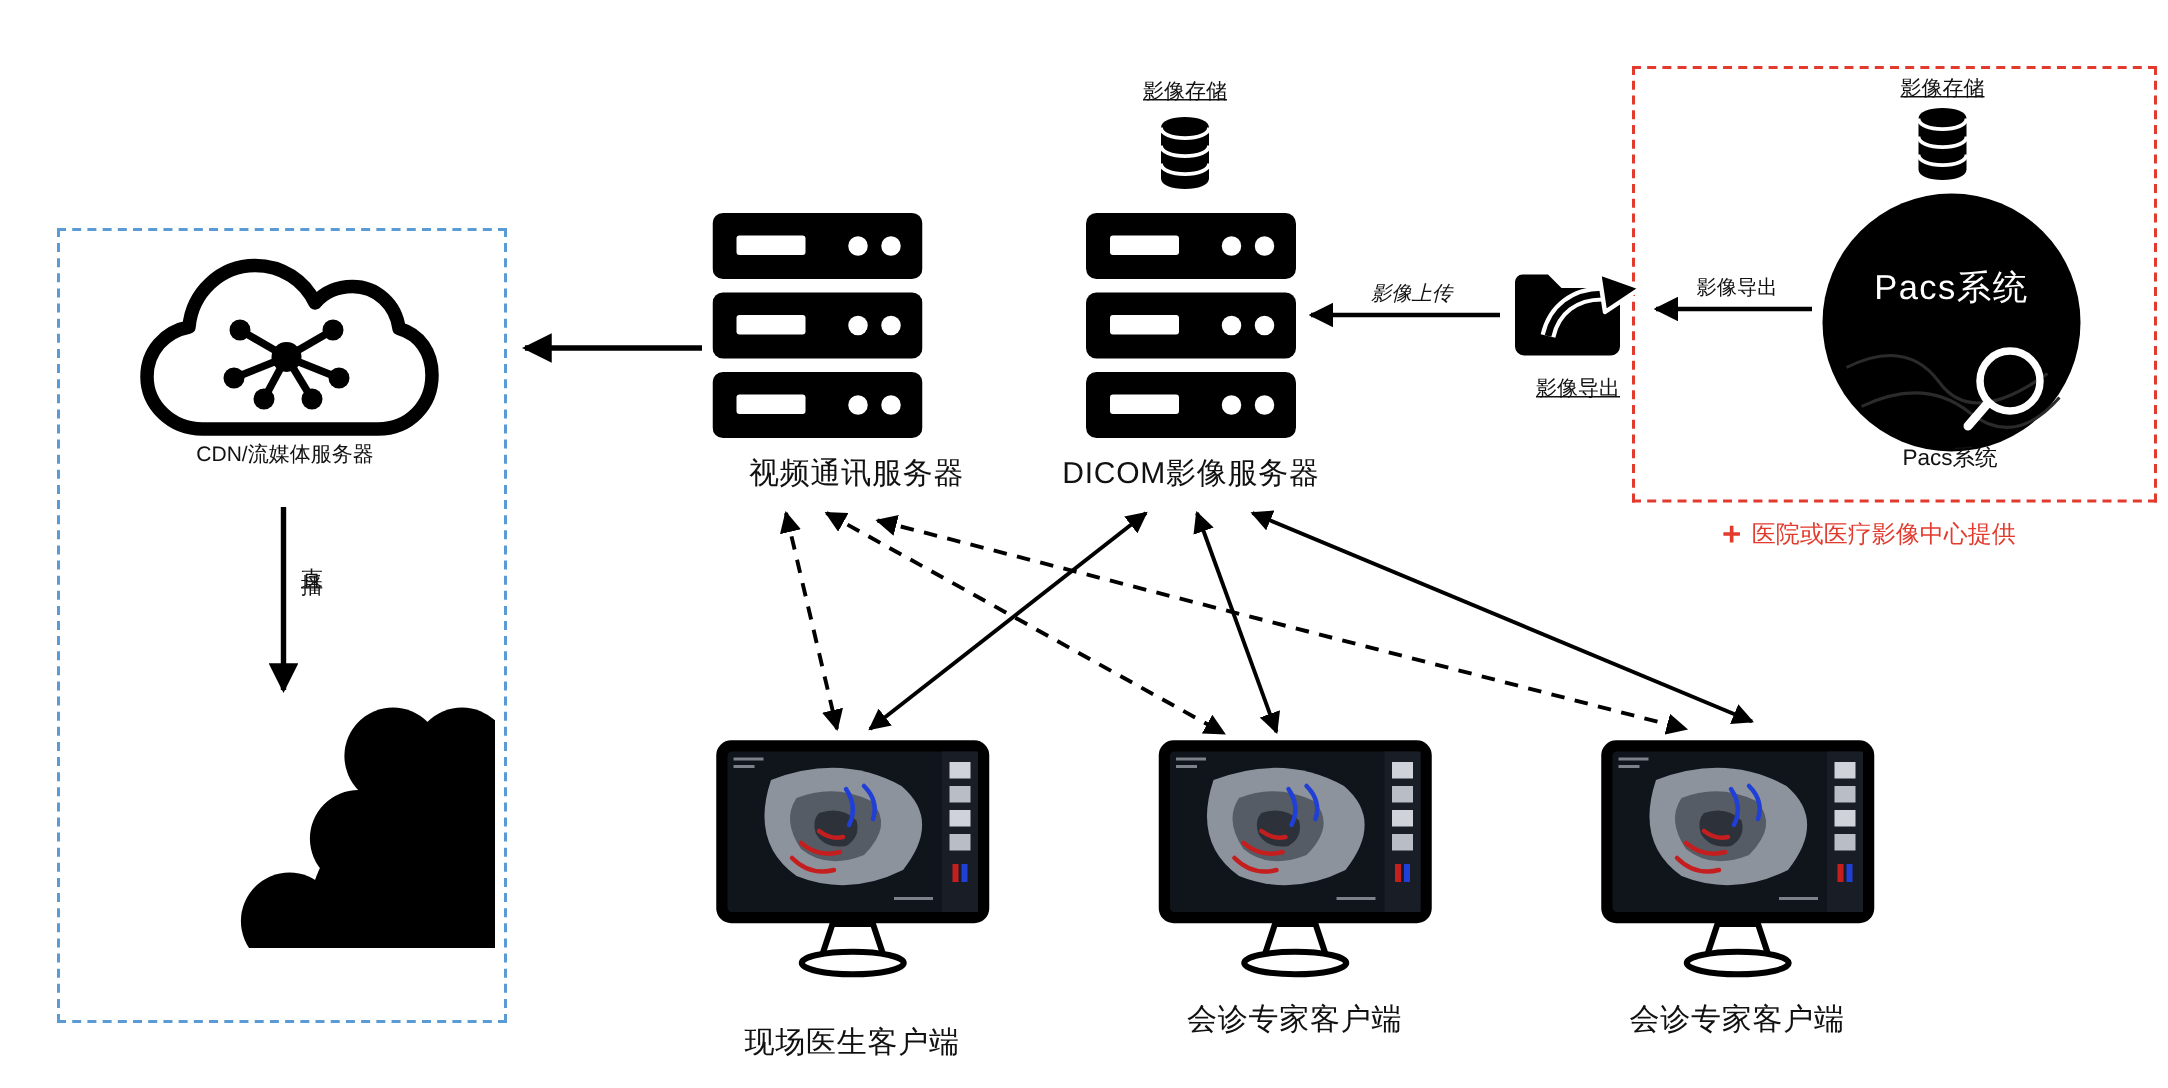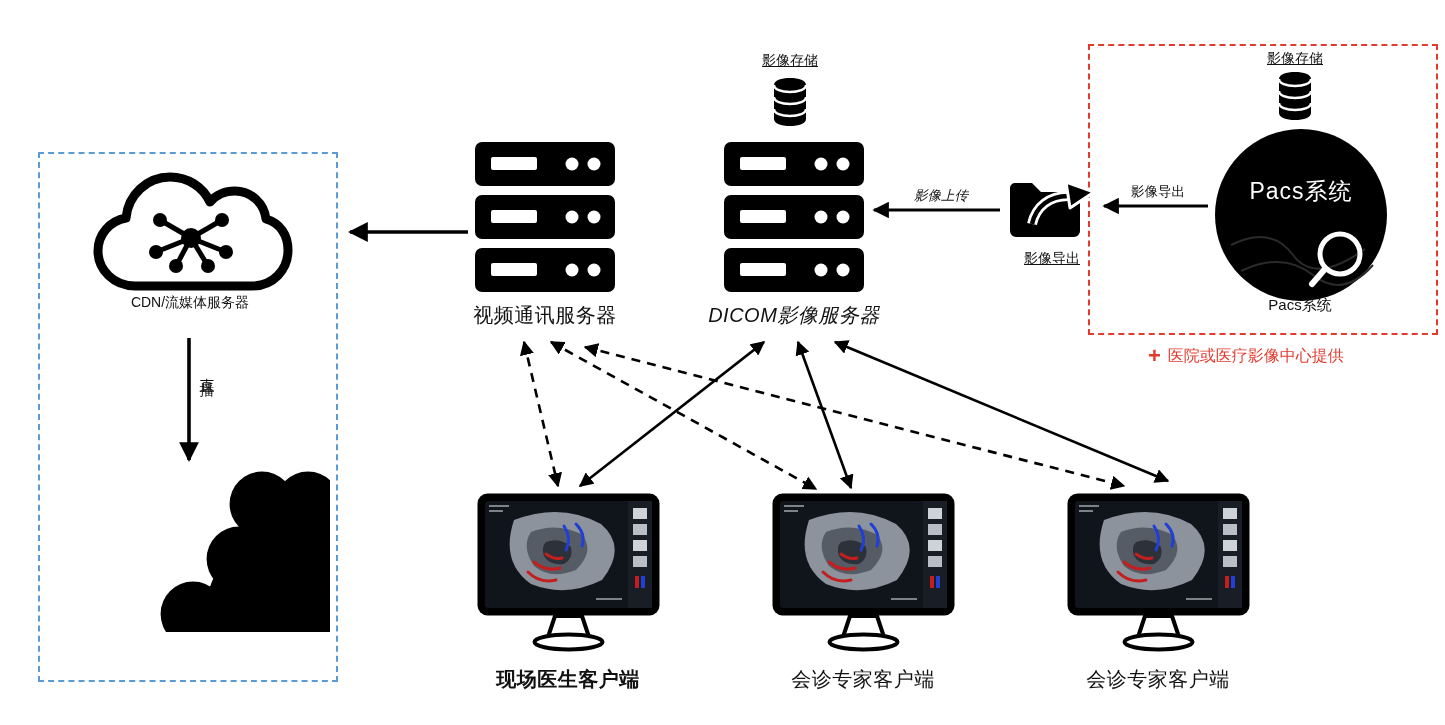--- a/index.html
+++ b/index.html
@@ -142,26 +142,26 @@
   <div class="lbl edge-lbl" style="left:891px;top:187px;width:100px;font-style:italic;">影像上传</div>
   <div class="live" style="left:197px;top:366px;">直播</div>
 
   <div class="lbl small-lbl" style="left:740px;top:52px;width:100px;">影像存储</div>
   <svg class="abs" style="left:772px;top:76px;" width="36" height="52">
       <use href="#icon-db"></use>
     </svg>
   <svg class="abs" style="left:724px;top:142px;" width="140" height="150">
       <use href="#icon-server"></use>
     </svg>
-  <div class="lbl node-lbl" style="left:694px;top:302px;width:200px;font-style:italic;">DICOM影像服务器</div>
+  <div class="lbl node-lbl" style="left:694px;top:302px;width:200px;">DICOM影像服务器</div>
 
   <svg class="abs" style="left:475px;top:142px;" width="140" height="150">
       <use href="#icon-server"></use>
     </svg>
-  <div class="lbl node-lbl" style="left:445px;top:302px;width:200px;">视频通讯服务器</div>
+  <div class="lbl node-lbl" style="left:471px;top:302px;width:200px;">视频通讯服务器</div>
 
   <svg class="abs" style="left:88px;top:158px;" width="205" height="148">
     <path d="M47,128 C26,128 10,112 10,93 C10,76 22,63 38,60 C40,37 59,19 82,19 C100,19 115,29 122,44 C128,37 137,33 147,33 C163,33 176,45 178,61 C192,65 200,77 200,92 C200,112 185,128 164,128 Z" fill="#fff" stroke="#000" stroke-width="9" stroke-linejoin="round"></path>
     <g>
       <g stroke="#000" stroke-width="5">
         <line x1="103" y1="80" x2="72" y2="62"></line>
           <line x1="103" y1="80" x2="134" y2="62"></line>
         <line x1="103" y1="80" x2="68" y2="94"></line>
           <line x1="103" y1="80" x2="138" y2="94"></line>
         <line x1="103" y1="80" x2="88" y2="108"></line>
@@ -199,17 +199,17 @@
   <svg class="abs" style="left:476px;top:492px;" width="185" height="160">
       <use href="#icon-monitor"></use>
     </svg>
   <svg class="abs" style="left:771px;top:492px;" width="185" height="160">
       <use href="#icon-monitor"></use>
     </svg>
   <svg class="abs" style="left:1066px;top:492px;" width="185" height="160">
       <use href="#icon-monitor"></use>
     </svg>
 
-  <div class="lbl node-lbl" style="left:458px;top:666px;width:220px;font-weight:bold;">现场医生客户端</div>
+  <div class="lbl node-lbl" style="left:458px;top:681px;width:220px;">现场医生客户端</div>
   <div class="lbl node-lbl" style="left:753px;top:666px;width:220px;">会诊专家客户端</div>
   <div class="lbl node-lbl" style="left:1048px;top:666px;width:220px;">会诊专家客户端</div>
 
 </div>
 
 </body></html>

